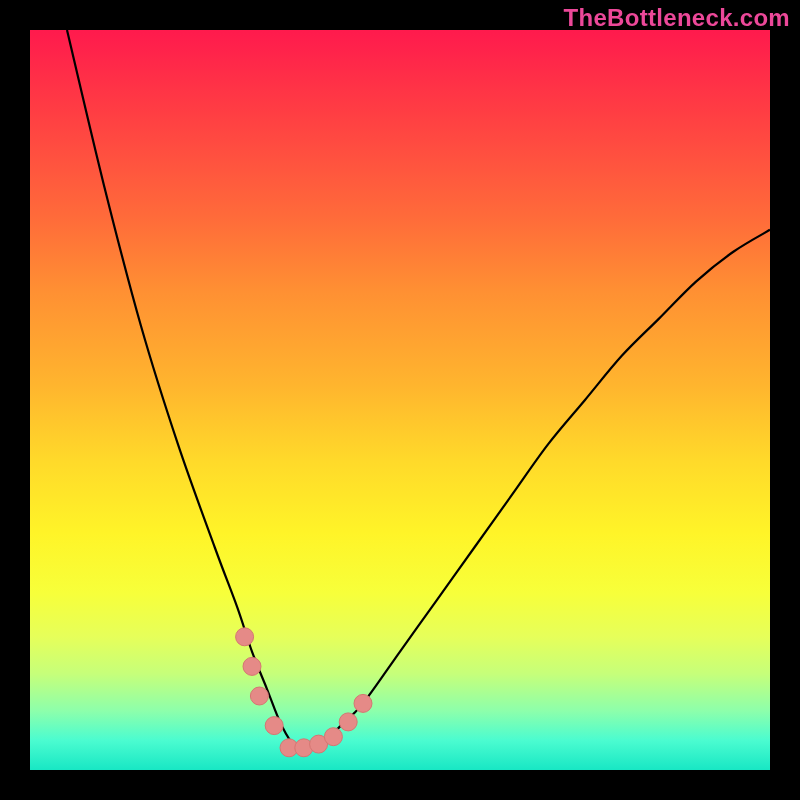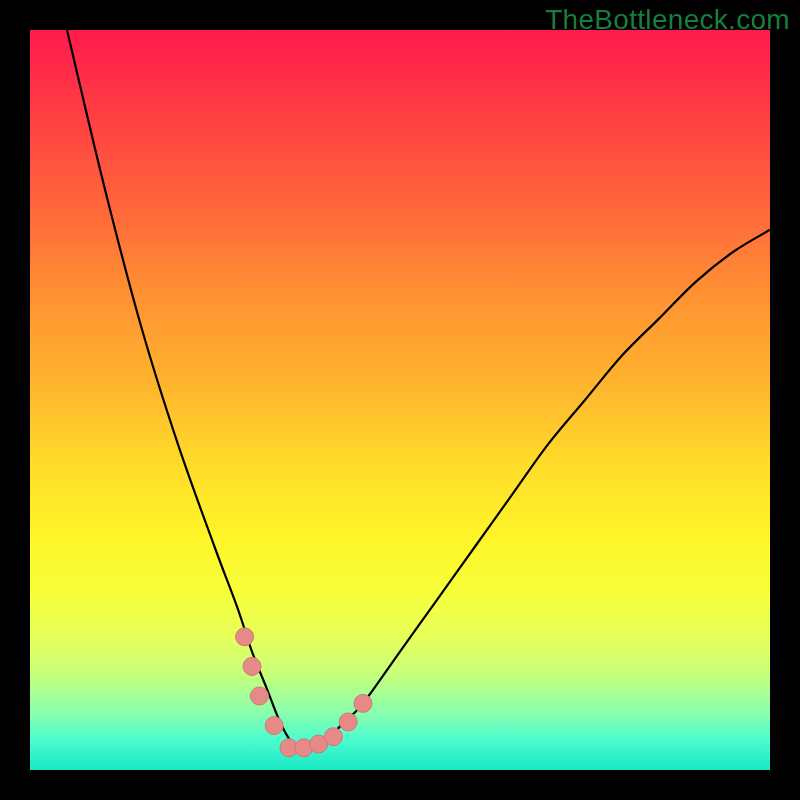--- a/index.html
+++ b/index.html
@@ -39,23 +39,23 @@
       #c6ff7a 87%,
       #8dffab 92%,
       #4bfcd0 96%,
       #18e7c4 100%
     );
   }
   .watermark {
     position: absolute;
     top: 4px;
     right: 10px;
-    color: #15803d;
-    font-size: 28px;
-    font-weight: 400;
+    color: #ec4899;
+    font-size: 24px;
+    font-weight: 700;
     letter-spacing: 0.3px;
     user-select: none;
   }
   svg.curve {
     position: absolute;
     left: 0;
     top: 0;
     width: 740px;
     height: 740px;
   }

